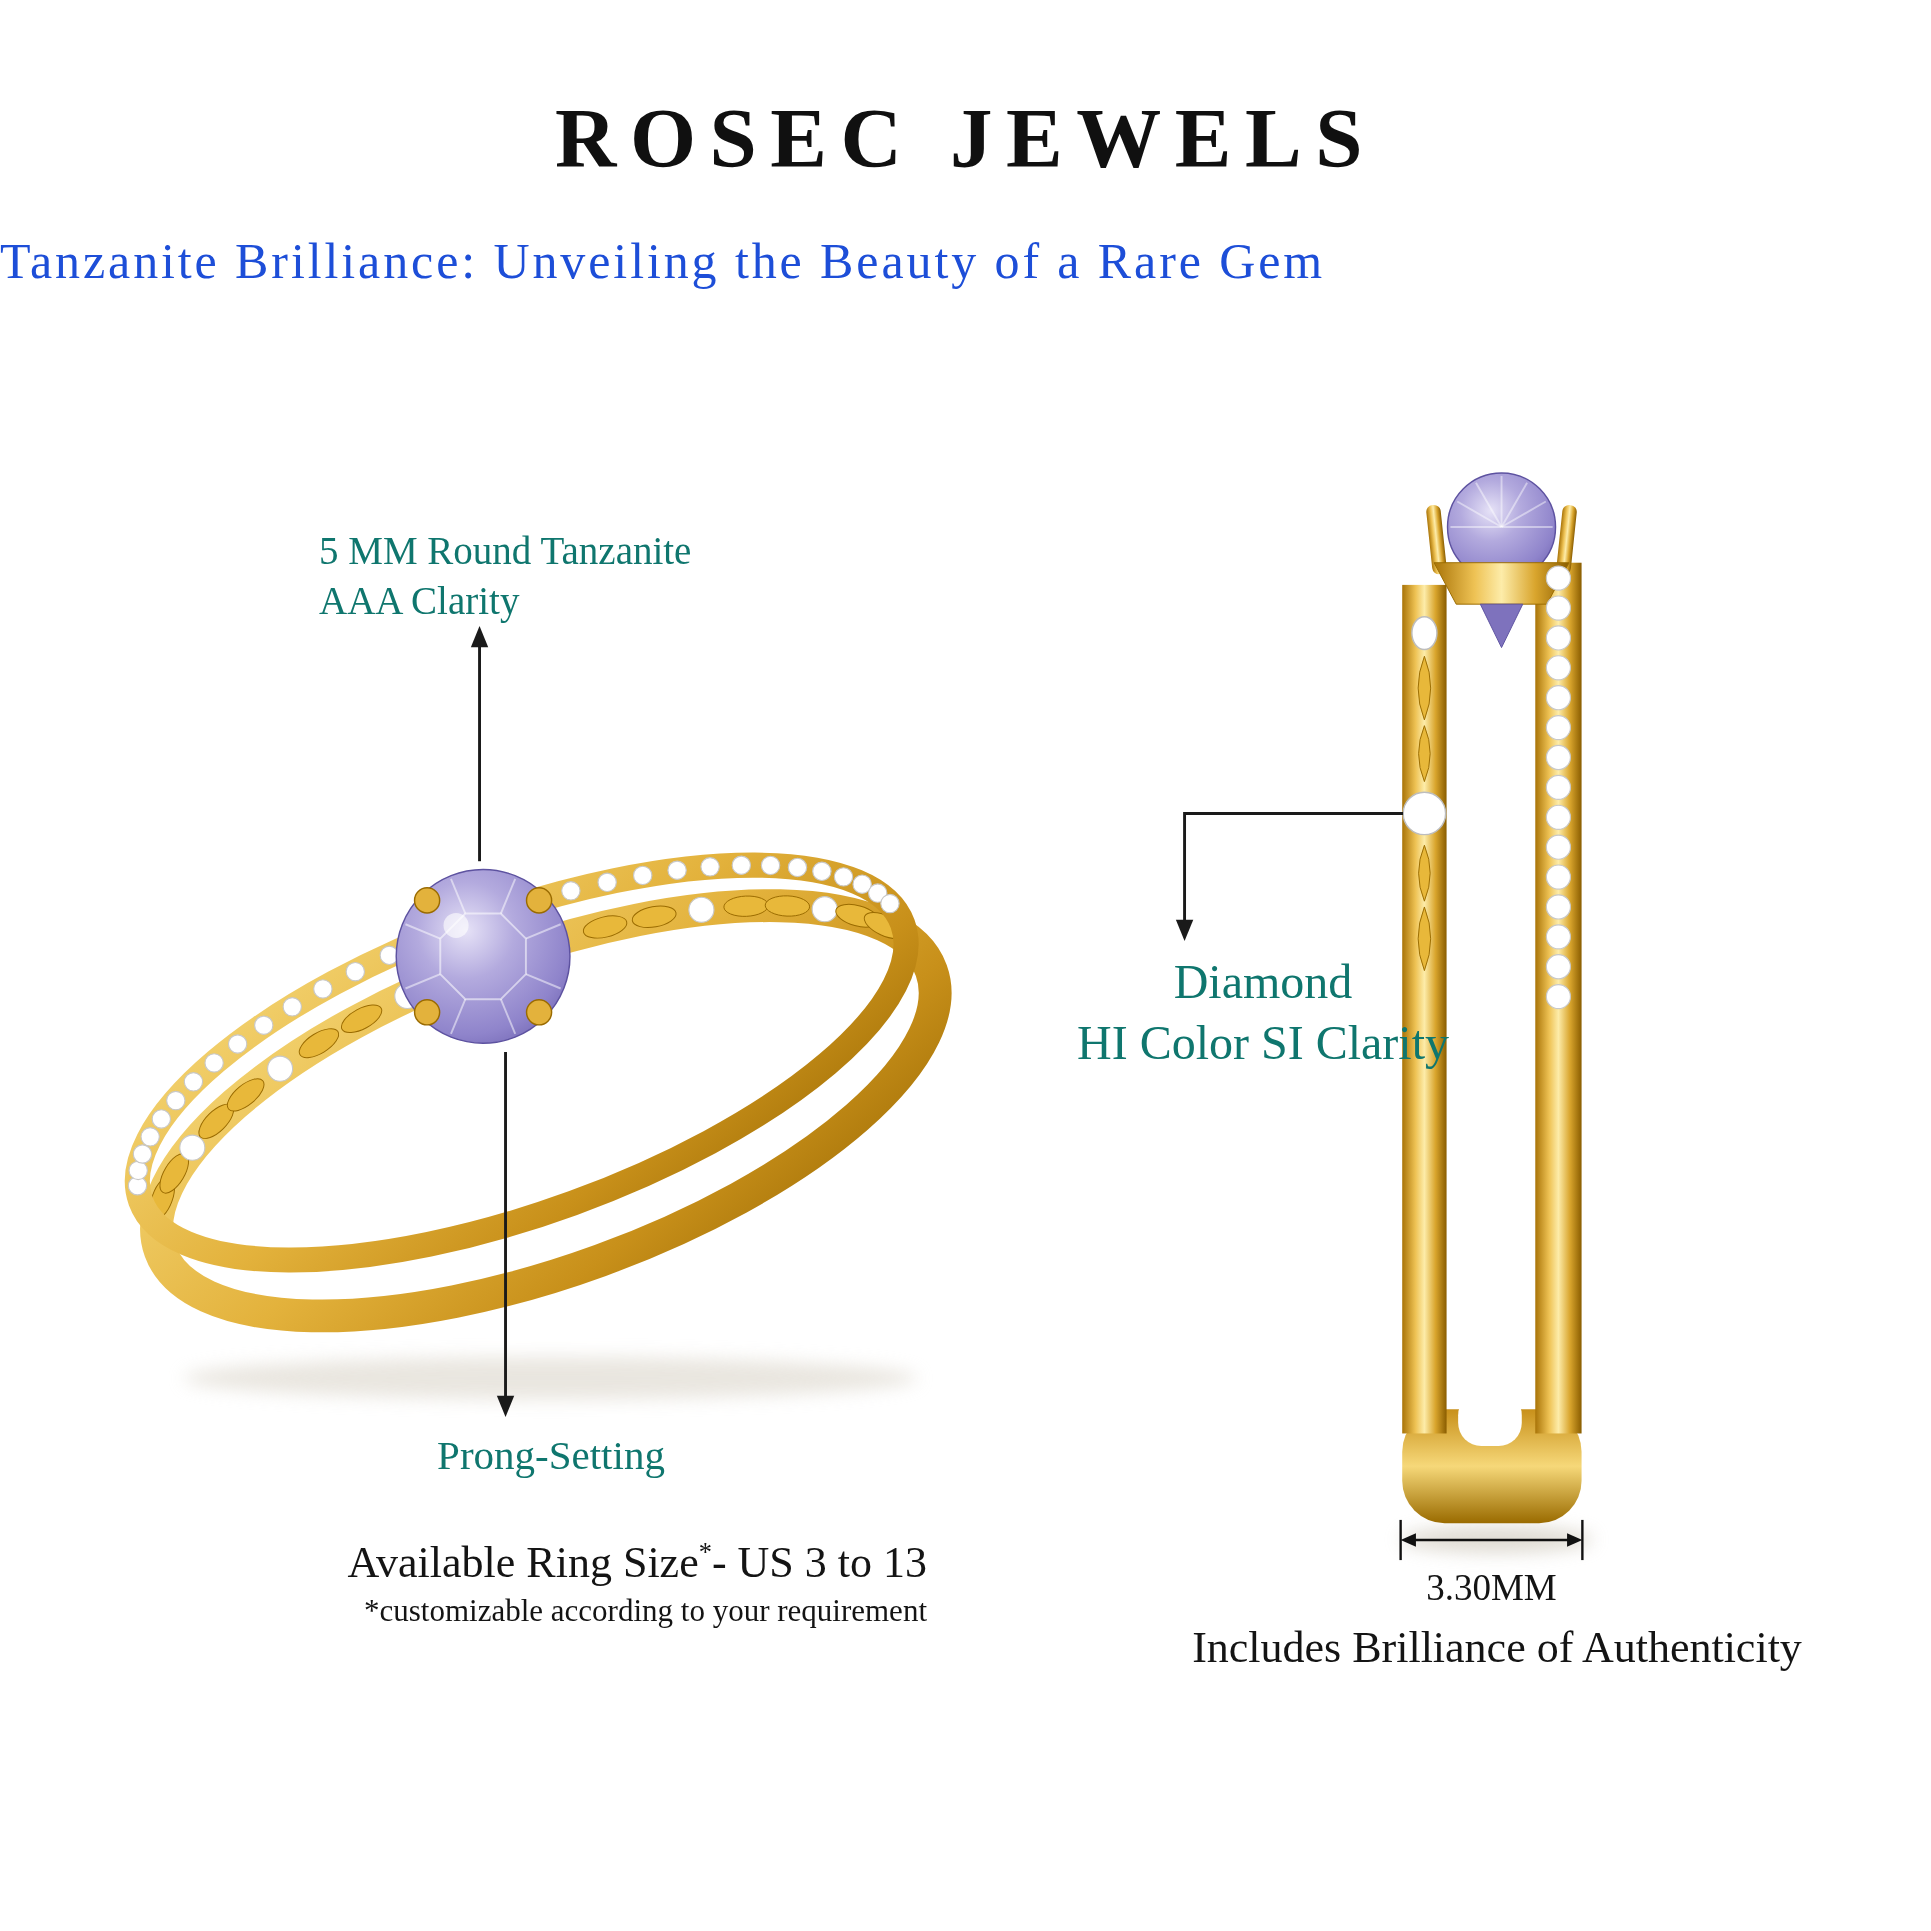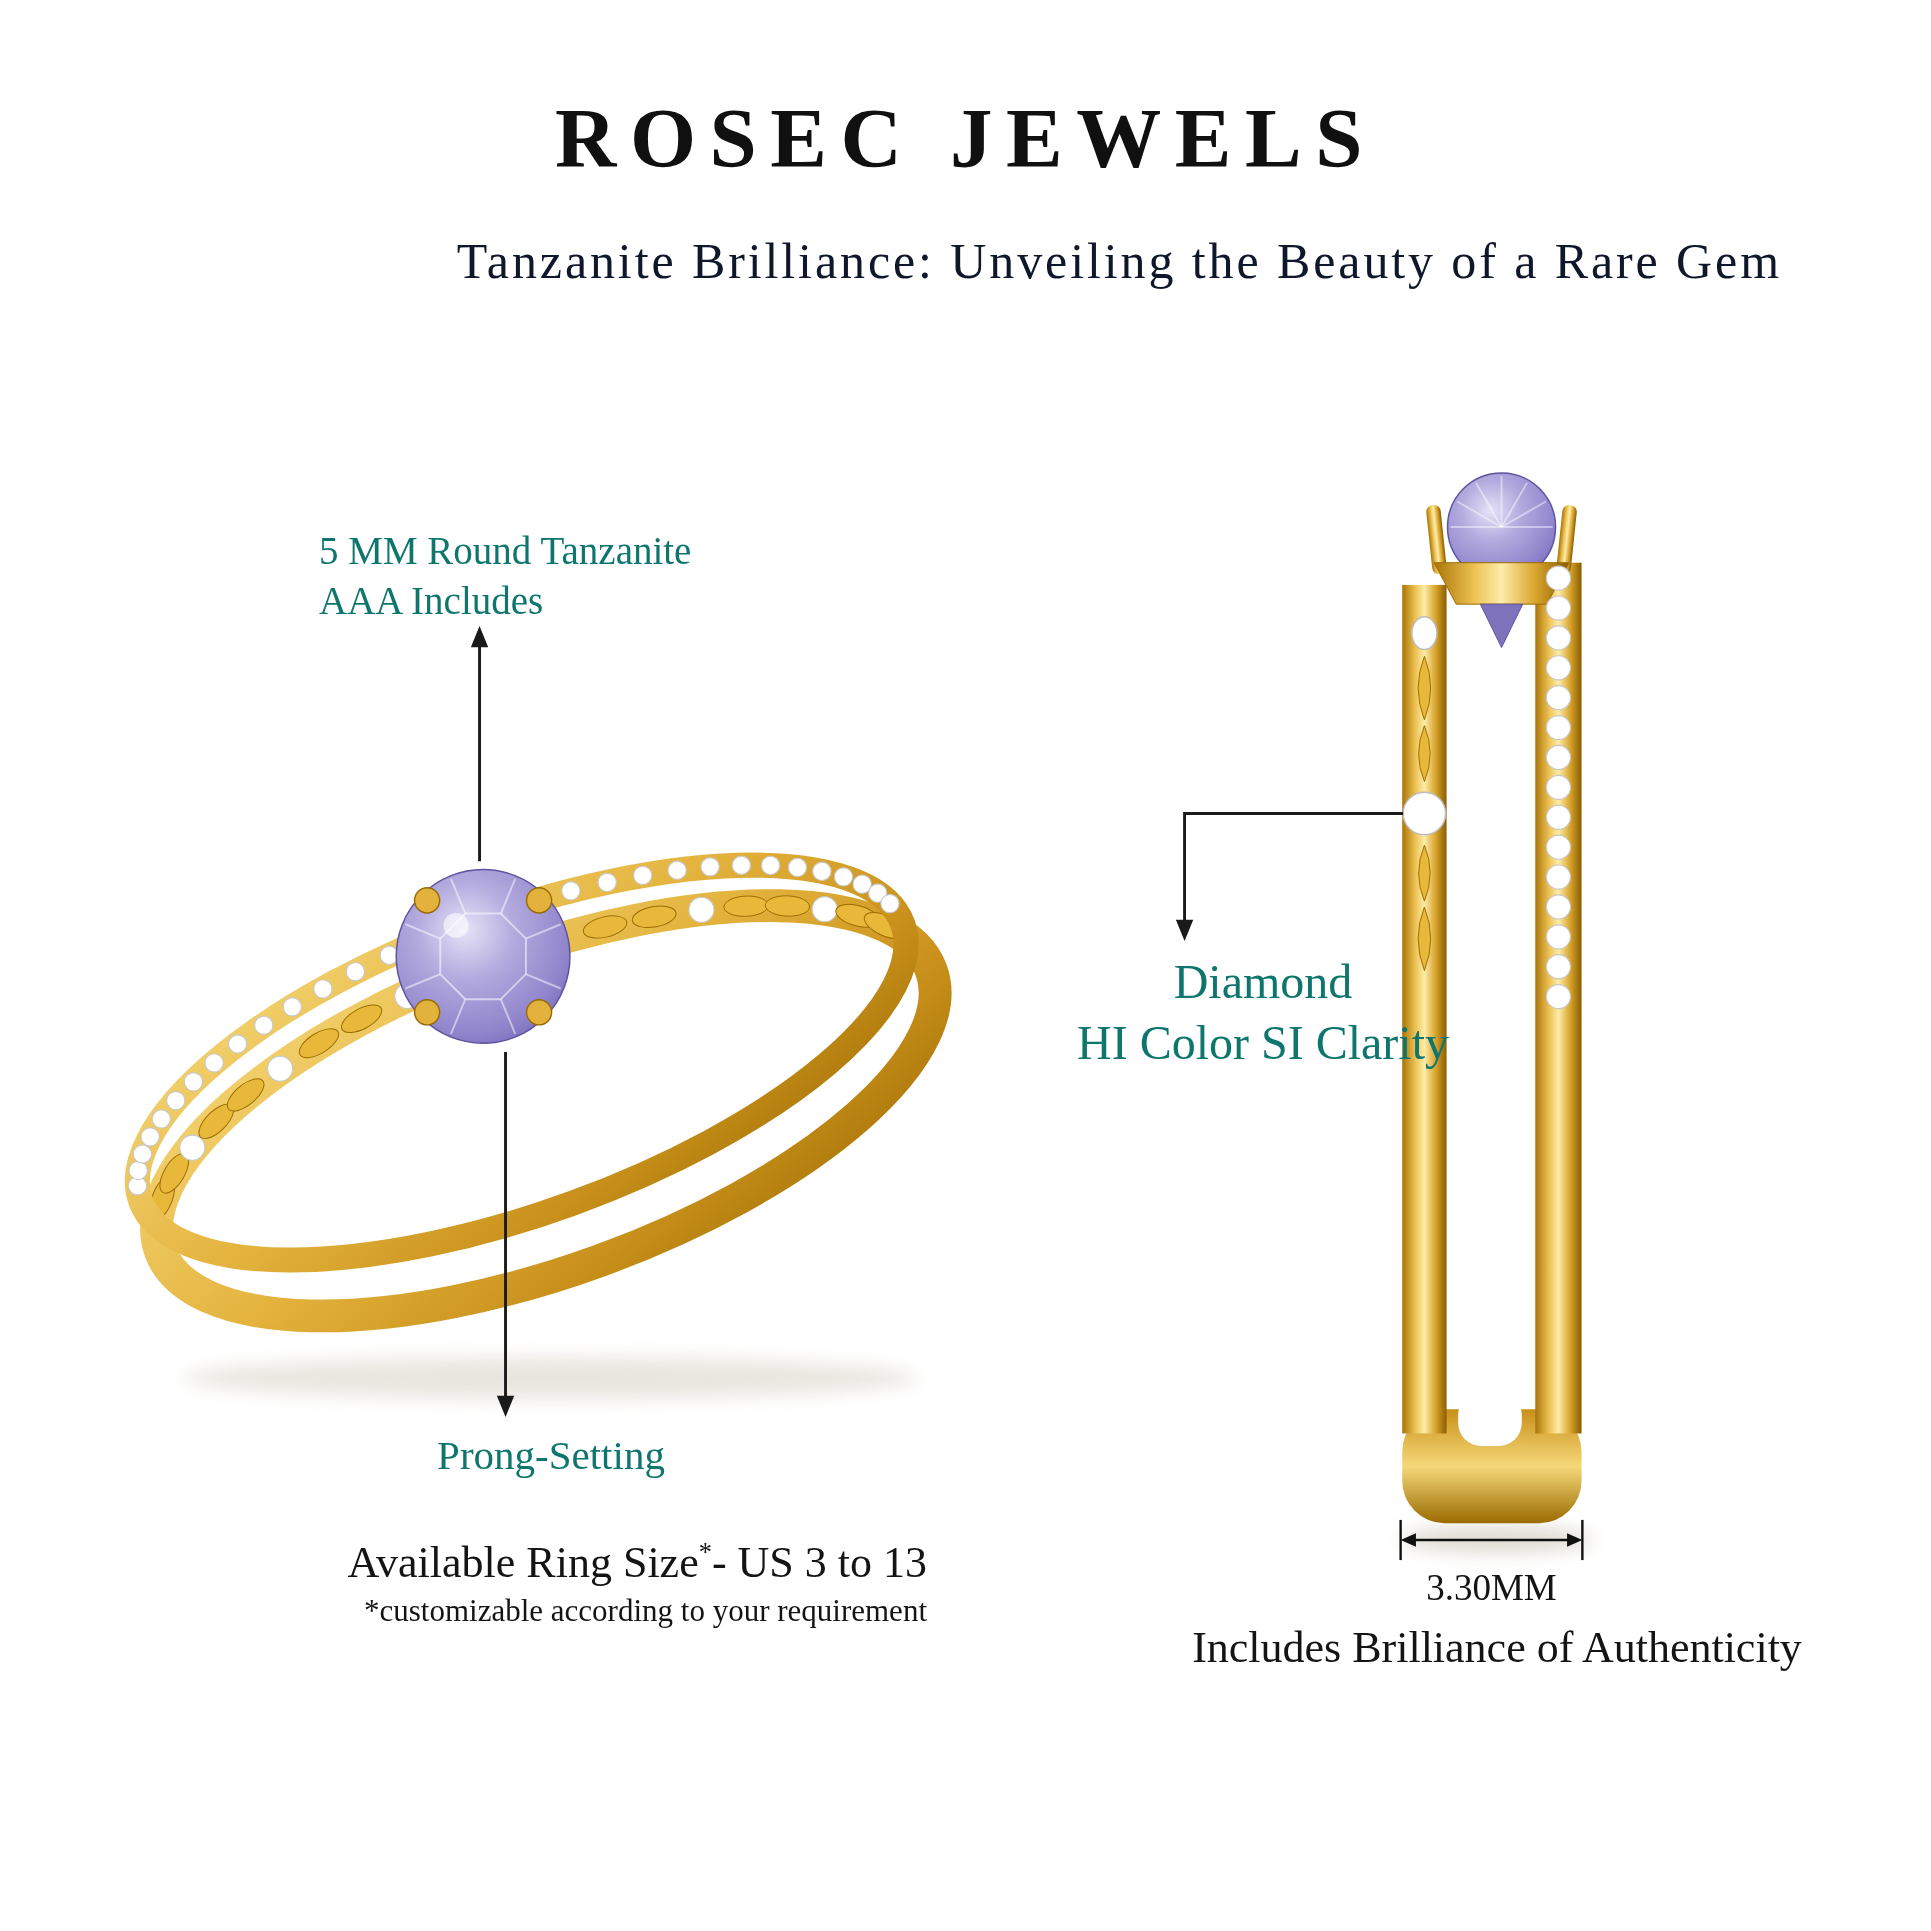--- a/index.html
+++ b/index.html
@@ -14,23 +14,23 @@
   .abs { position:absolute; }
 
   .brand {
     top:89px; left:0; width:1931px;
     text-align:center;
     font-size:85px; font-weight:700; letter-spacing:13.5px;
     color:#101010;
   }
   .tagline {
     top:232px; left:0; width:1782px;
-    text-align:right;
+    text-align:left;
     font-size:50px; font-weight:400; letter-spacing:2.9px;
-    color:#0f172a;
+    color:#1d4ed8;
   }
 
   .callout { font-size:39px; line-height:1.28; color:#0f766e; }
   .callout-stone   { left:319px; top:526px;  width:541px; text-align:left; }
   .callout-prong   { left:406px; top:1429px; width:290px; text-align:center; font-size:41px; }
   .callout-diamond { left:1041px; top:951px; width:444px; text-align:center; font-size:48px; }
 
   .measure-label { left:1397px; top:1566px; width:189px; text-align:center; font-size:37px; }
 
   .footer-size { left:116px; top:1537px; width:811px; text-align:right; }
@@ -214,21 +214,21 @@
       <circle cx="184" cy="438" r="12.5" fill="#ffffff" stroke="#c8c8c8" stroke-width="1.2"></circle>
       <circle cx="184" cy="469" r="12.5" fill="#ffffff" stroke="#c8c8c8" stroke-width="1.2"></circle>
       <circle cx="184" cy="500" r="12.5" fill="#ffffff" stroke="#c8c8c8" stroke-width="1.2"></circle>
       <circle cx="184" cy="531" r="12.5" fill="#ffffff" stroke="#c8c8c8" stroke-width="1.2"></circle>
       <circle cx="184" cy="562" r="12.5" fill="#ffffff" stroke="#c8c8c8" stroke-width="1.2"></circle>
     </g>
 </svg>
 
 <div class="abs callout callout-stone">
   <div>5 MM Round Tanzanite</div>
-  <div>AAA Includes</div>
+  <div>AAA Clarity</div>
 </div>
 <svg class="abs" style="left:463px; top:626px;" width="35" height="241" viewBox="0 0 36 250">
   <line x1="17" y1="12" x2="17" y2="244" stroke="#1a1a1a" stroke-width="3"></line>
   <polygon points="17,0 8,22 26,22" fill="#1a1a1a"></polygon>
 </svg>
 
 <div class="abs callout callout-prong">Prong-Setting</div>
 <svg class="abs" style="left:489px; top:1050px;" width="35" height="367" viewBox="0 0 36 380">
   <line x1="17" y1="2" x2="17" y2="368" stroke="#1a1a1a" stroke-width="3"></line>
   <polygon points="17,380 8,358 26,358" fill="#1a1a1a"></polygon>

